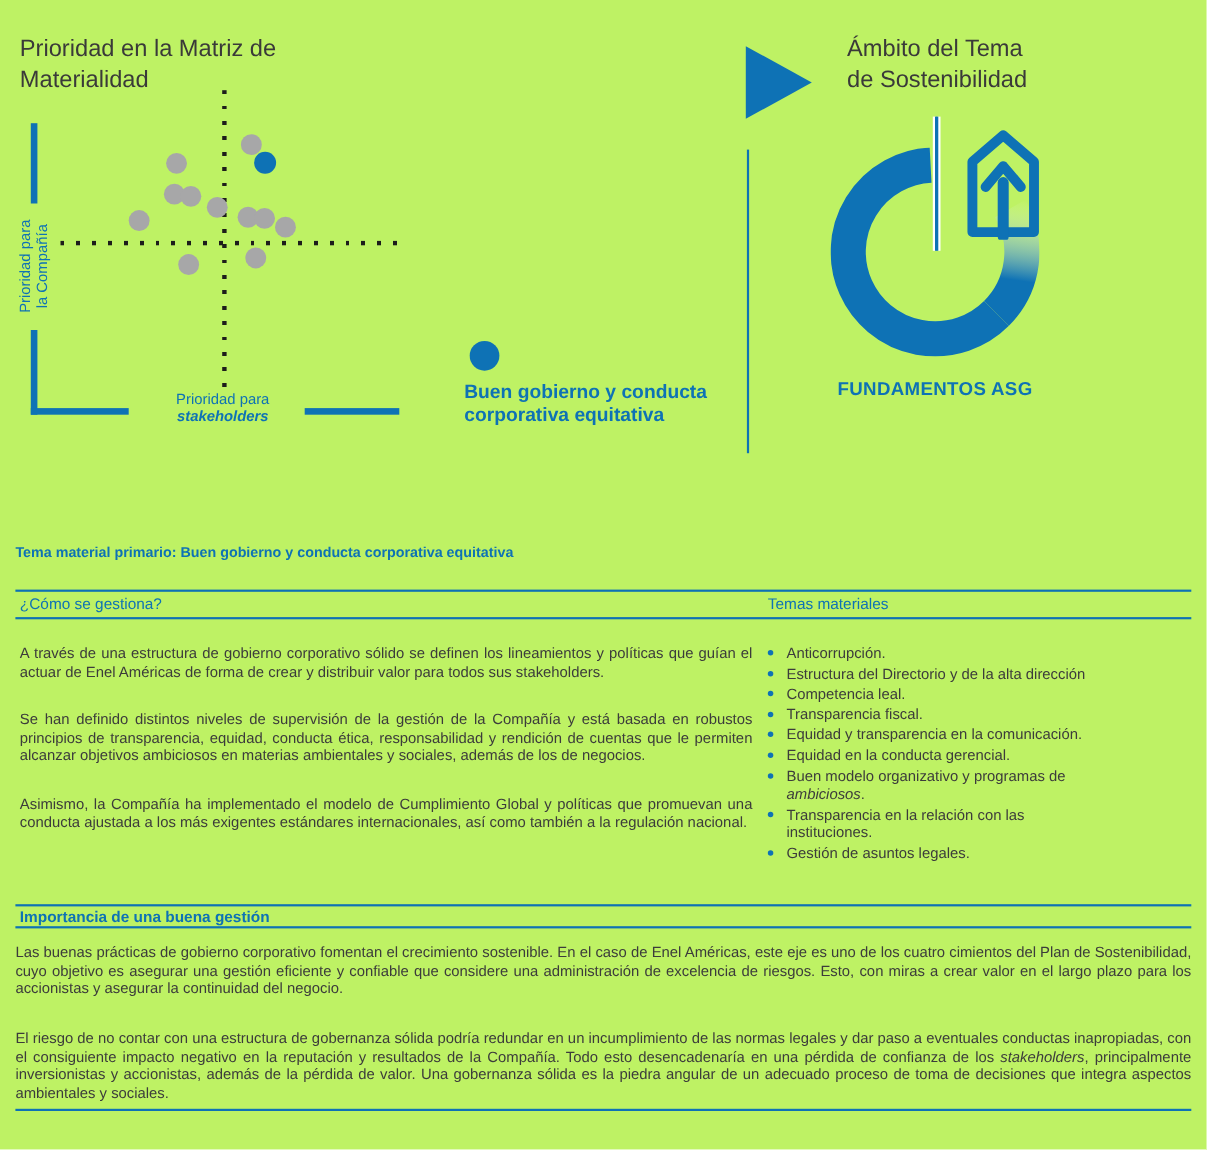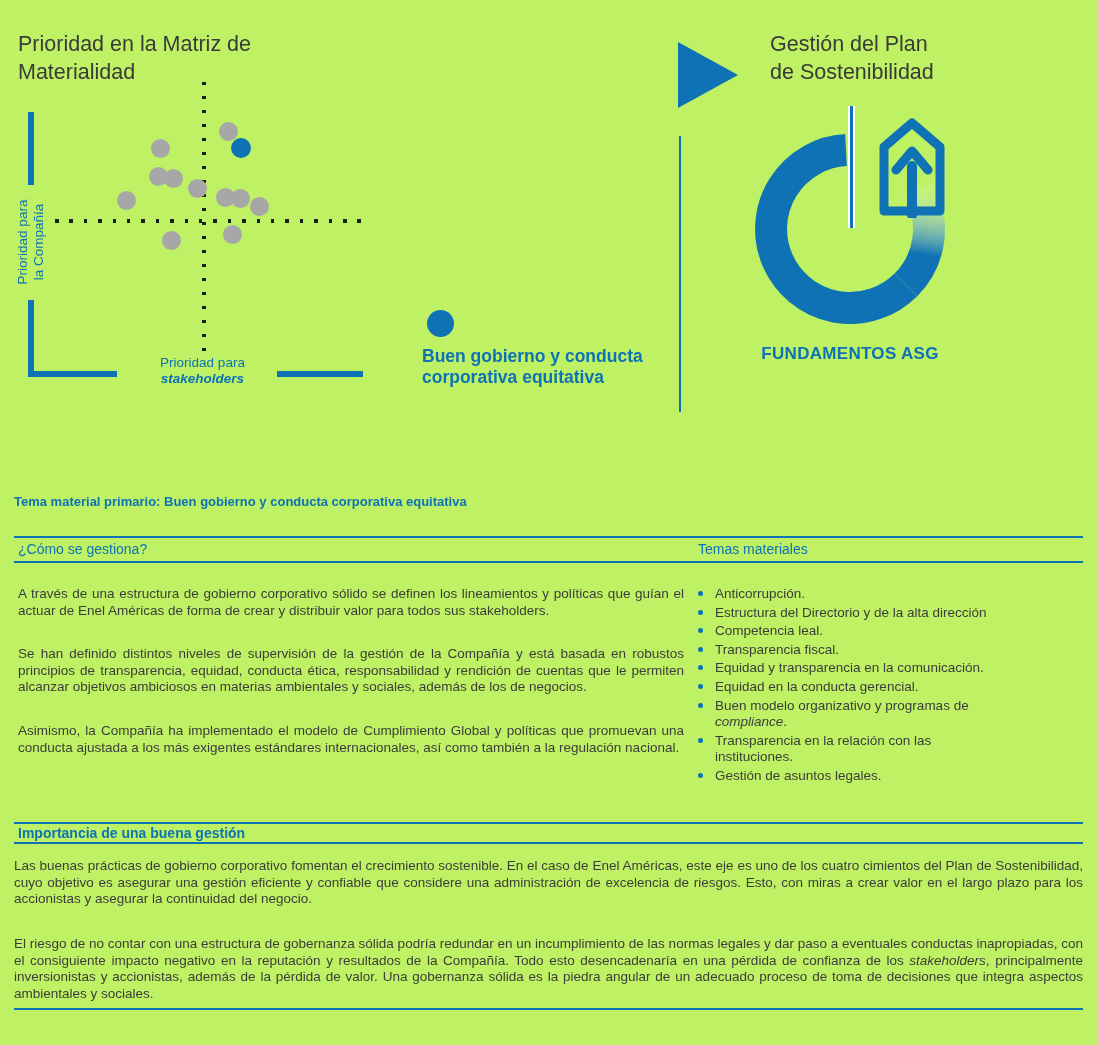--- a/index.html
+++ b/index.html
@@ -94,21 +94,21 @@
         <div class="dot" style="height: 19px; width: 19px; left: 161.5px; top: 230.5px; background: rgb(167, 167, 168);"></div>
         <div class="dot" style="height: 20px; width: 20px; left: 231px; top: 138px; background: rgb(14, 114, 181);"></div>
       </div>
   </div>
 
   <div class="legend-dot"></div>
   <div class="legend-text">Buen gobierno y conducta
 corporativa equitativa</div>
 
   <div class="tri-icon"></div>
-  <div class="ambito-title">Gestión del Plan
+  <div class="ambito-title">Ámbito del Tema
 de Sostenibilidad</div>
   <div class="v-divider"></div>
 
   <div class="ring-wrap">
     <svg width="190" height="190" viewBox="0 0 190 190">
       <defs>
         <linearGradient id="fadeGrad" gradientUnits="userSpaceOnUse" x1="150" y1="168" x2="167" y2="46">
           <stop offset="0" stop-color="#0e72b5"></stop>
           <stop offset="0.4" stop-color="#0e72b5"></stop>
           <stop offset="1" stop-color="#ffffff" stop-opacity="0"></stop>
@@ -166,21 +166,21 @@
           <span class="blt"></span>
           <span class="btxt"><span>Equidad y transparencia en la comunicación.</span><i></i><span></span></span>
         </li>
       <li>
           <span class="blt"></span>
           <span class="btxt"><span>Equidad en la conducta gerencial.</span><i></i><span></span></span>
         </li>
       <li>
           <span class="blt"></span>
           <span class="btxt"><span>Buen modelo organizativo y programas de
-</span><i>compliance</i><span>.</span></span>
+</span><i>ambiciosos</i><span>.</span></span>
         </li>
       <li>
           <span class="blt"></span>
           <span class="btxt"><span>Transparencia en la relación con las
 instituciones.</span><i></i><span></span></span>
         </li>
       <li>
           <span class="blt"></span>
           <span class="btxt"><span>Gestión de asuntos legales.</span><i></i><span></span></span>
         </li>

